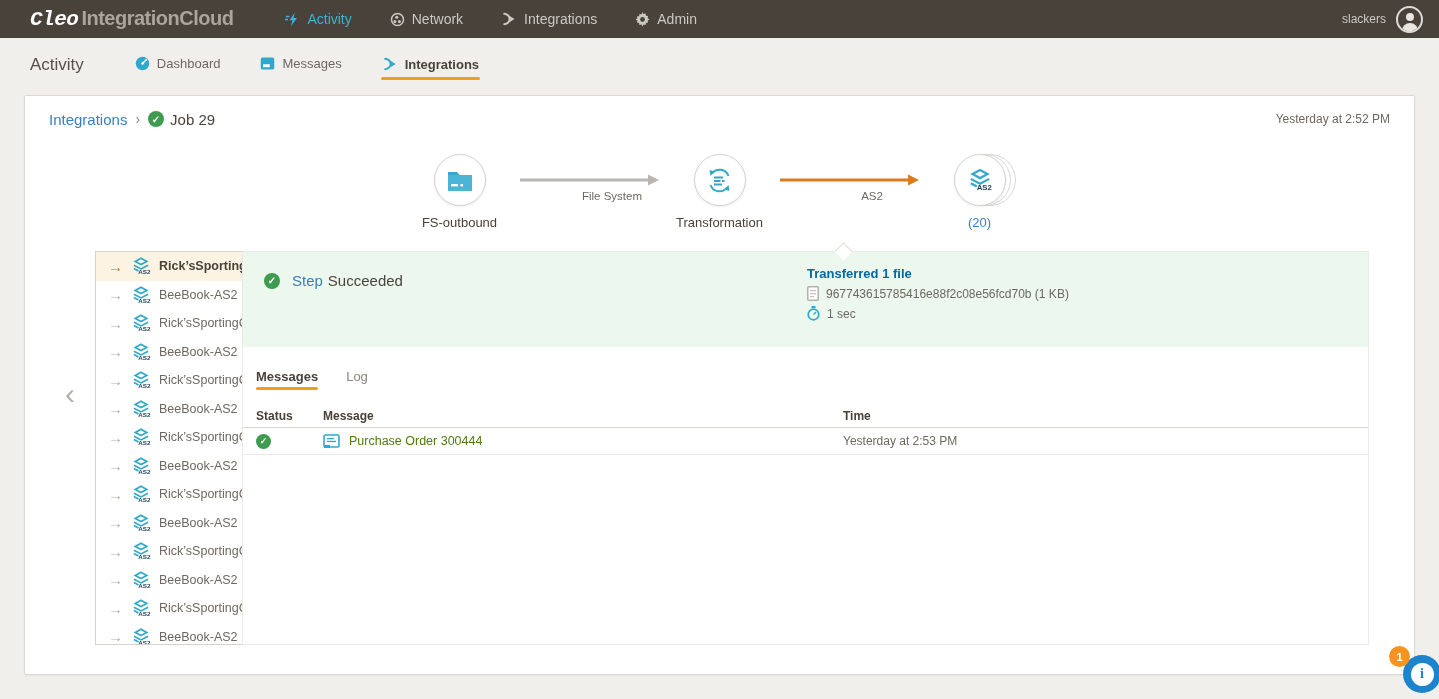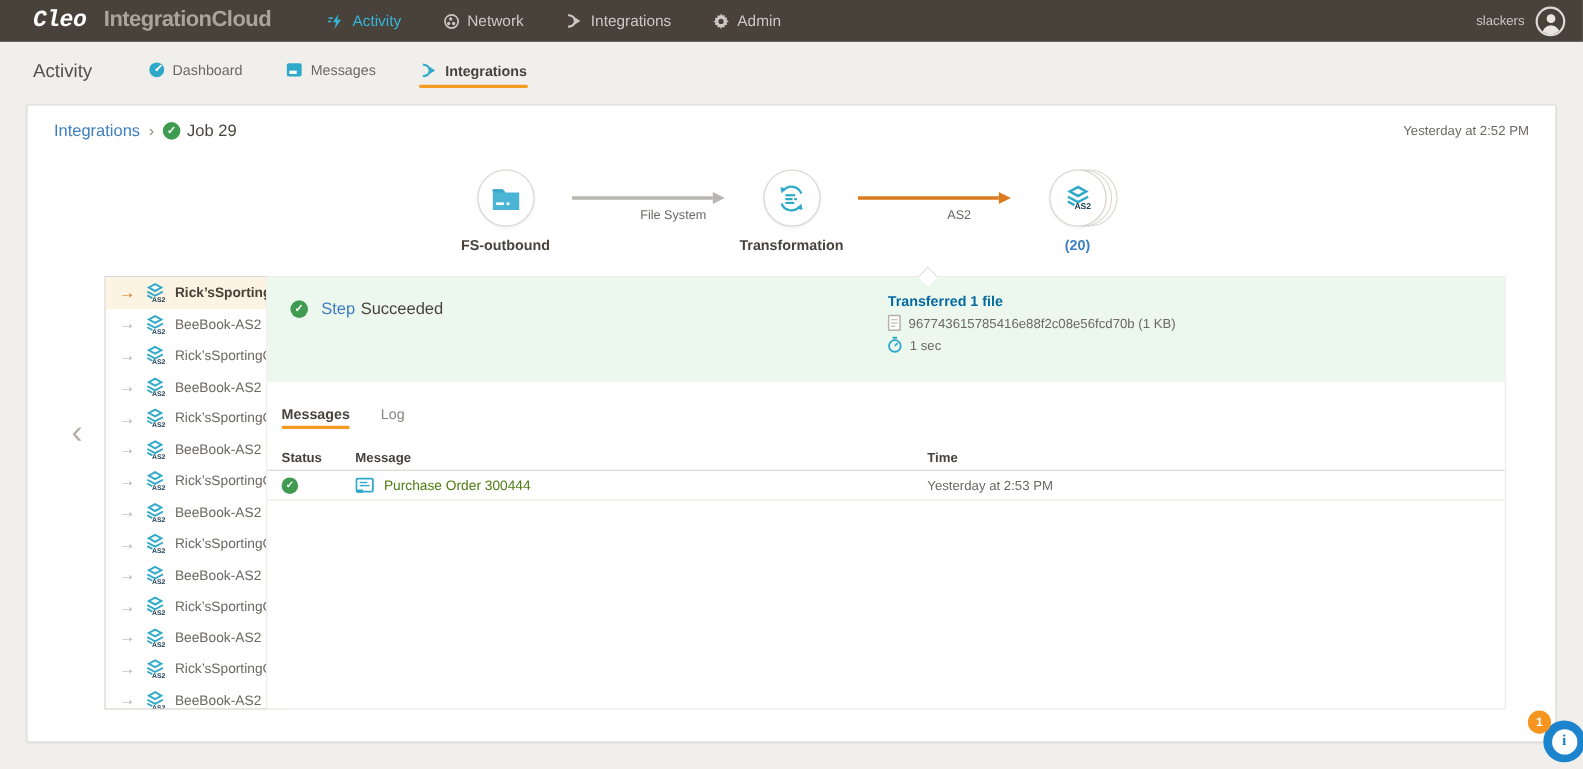--- a/index.html
+++ b/index.html
@@ -4,21 +4,21 @@
 <style>
   * { margin:0; padding:0; box-sizing:border-box; }
   html,body { width:1439px; height:699px; overflow:hidden;
     font-family:"Liberation Sans", sans-serif; background:#f0efec; color:#4a443c; }
 
   
   .topbar { position:absolute; left:0; top:0; width:1439px; height:38px;
     background:#48423b; display:flex; align-items:center; }
   .brand { margin-left:30px; display:flex; align-items:baseline; white-space:nowrap; }
   .brand-bold { color:#ffffff; font-size:21px; font-weight:bold; font-style:italic; letter-spacing:-0.5px;font-family:Liberation Mono, monospace; }
-  .brand-rest { color:#aaa49d; font-size:20px; font-weight:bold; letter-spacing:-0.5px; margin-left:16px; }
+  .brand-rest { color:#aaa49d; font-size:20px; font-weight:bold; letter-spacing:-0.5px; margin-left:3px; }
   .topnav { display:flex; margin-left:52px; gap:38px; align-items:center; }
   .topnav-item { display:flex; align-items:center; gap:7px; font-size:14px;
     color:#ccc8c3; cursor:pointer; }
   .topnav-item.active { color:#35b5d9; }
   .topnav-item .glyph { display:inline-flex; align-items:center; }
   .top-right { position:absolute; right:16px; top:0; height:38px; display:flex; align-items:center; gap:10px; }
   .username { font-size:12px; color:#ccc8c3; }
   .avatar { width:27px; height:27px; border-radius:50%; border:2px solid #dedbd6;
     position:relative; overflow:hidden; cursor:pointer; }
   .avatar .head { position:absolute; left:8px; top:5px; width:8px; height:8px; border-radius:50%; background:#e9e6e1; }
@@ -55,21 +55,21 @@
   .flow { position:absolute; left:0; top:58px; width:100%; display:flex;
     justify-content:center; align-items:flex-start; }
   .flow-node { display:flex; flex-direction:column; align-items:center; width:110px; }
   .node-circle { width:52px; height:52px; border-radius:50%; background:#fff;
     border:1px solid #d6d3cf; box-shadow:0 1px 3px rgba(0,0,0,.08);
     display:flex; align-items:center; justify-content:center; position:relative; z-index:2; cursor:pointer; }
   .stack-wrap { position:relative; }
   .stack-wrap .ghost { position:absolute; top:0; width:52px; height:52px; border-radius:50%;
     background:#fff; border:1px solid #dbd8d4; z-index:1; }
   .stack-wrap .g1 { left:5px; } .stack-wrap .g2 { left:10px; z-index:0; }
-  .node-label { margin-top:9px; font-size:13px; font-weight:bold; color:#48423b; white-space:nowrap; }
+  .node-label { margin-top:9px; font-size:13px; font-weight:normal; color:#48423b; white-space:nowrap; }
   .node-label.count { color:#3d7ebf; }
   .flow-conn { width:150px; display:flex; flex-direction:column; align-items:center; margin-top:19px; }
   .conn-arrow { width:140px; height:14px; }
   .conn-label { margin-top:3px; font-size:11.5px; color:#6d6861;padding-left:45px; }
 
   
   .list-chevron { position:absolute; left:40px; top:283px; font-size:30px; color:#b3afaa;
     cursor:pointer; line-height:1; }
   .job-list { position:absolute; left:70px; top:155px; width:170px; height:394px;
     border:1px solid #d5d2ce; background:#fff; overflow:hidden; }

